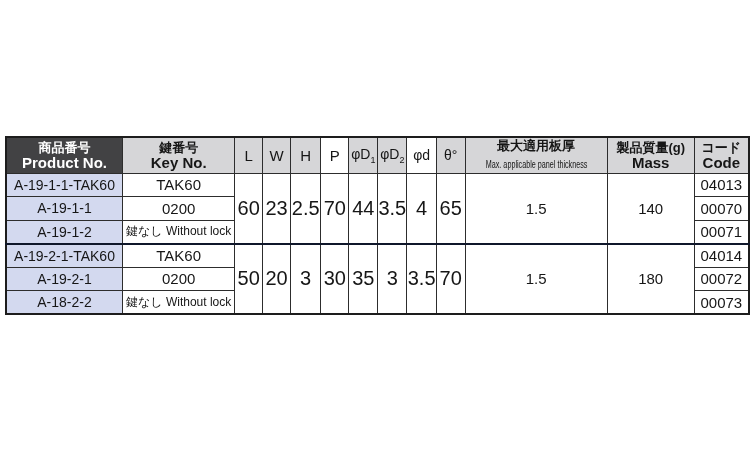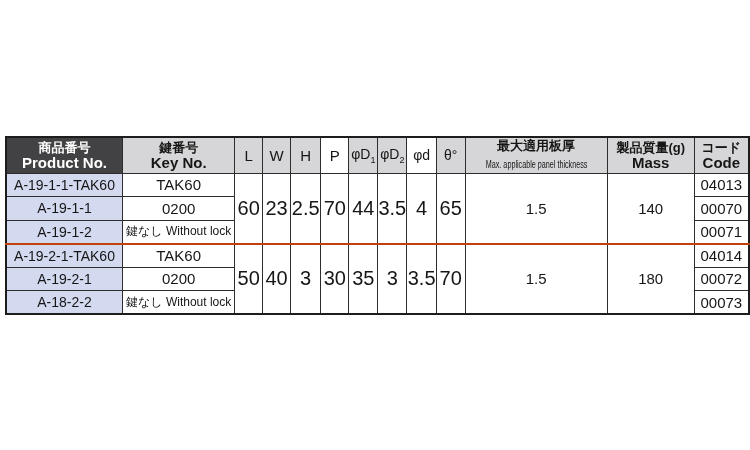--- a/index.html
+++ b/index.html
@@ -26,21 +26,21 @@
     text-align: center;
     vertical-align: middle;
     white-space: nowrap;
     overflow: hidden;
   }
   .spec-table thead tr { height: 36px; }
   .spec-table tbody tr { height: 23.5px; }
   thead th { border-bottom: 2px solid #1d1d1d; background: #d6d6d8; }
   thead th.dark { background: #424244; color: #ffffff; }
   thead th.hl { background: #ffffff; }
-  tbody tr.group-start td { border-top: 2px solid #c2410c; }
+  tbody tr.group-start td { border-top: 2px solid #0f172a; }
 
   .th-ja { font-size: 13px; font-weight: bold; line-height: 1.2; }
   .th-en { font-size: 15px; font-weight: bold; line-height: 1.05; }
   .th-en-small {
     display: inline-block;
     font-size: 10px;
     font-weight: normal;
     transform: scaleX(0.72);
     transform-origin: 50% 50%;
     line-height: 1.1;
@@ -132,21 +132,21 @@
     <tr>
       <td class="product">A-19-1-2</td>
       <td class="keyno nolock">鍵なし Without lock</td>
       <td class="code">00071</td>
     </tr>
 
     <tr class="group-start">
       <td class="product">A-19-2-1-TAK60</td>
       <td class="keyno">TAK60</td>
       <td class="num" rowspan="3">50</td>
-      <td class="num" rowspan="3">40</td>
+      <td class="num" rowspan="3">20</td>
       <td class="num" rowspan="3">3</td>
       <td class="num" rowspan="3">30</td>
       <td class="num" rowspan="3">35</td>
       <td class="num" rowspan="3">3</td>
       <td class="num" rowspan="3">3.5</td>
       <td class="num" rowspan="3">70</td>
       <td class="mid" rowspan="3">1.5</td>
       <td class="mid" rowspan="3">180</td>
       <td class="code">04014</td>
     </tr>

